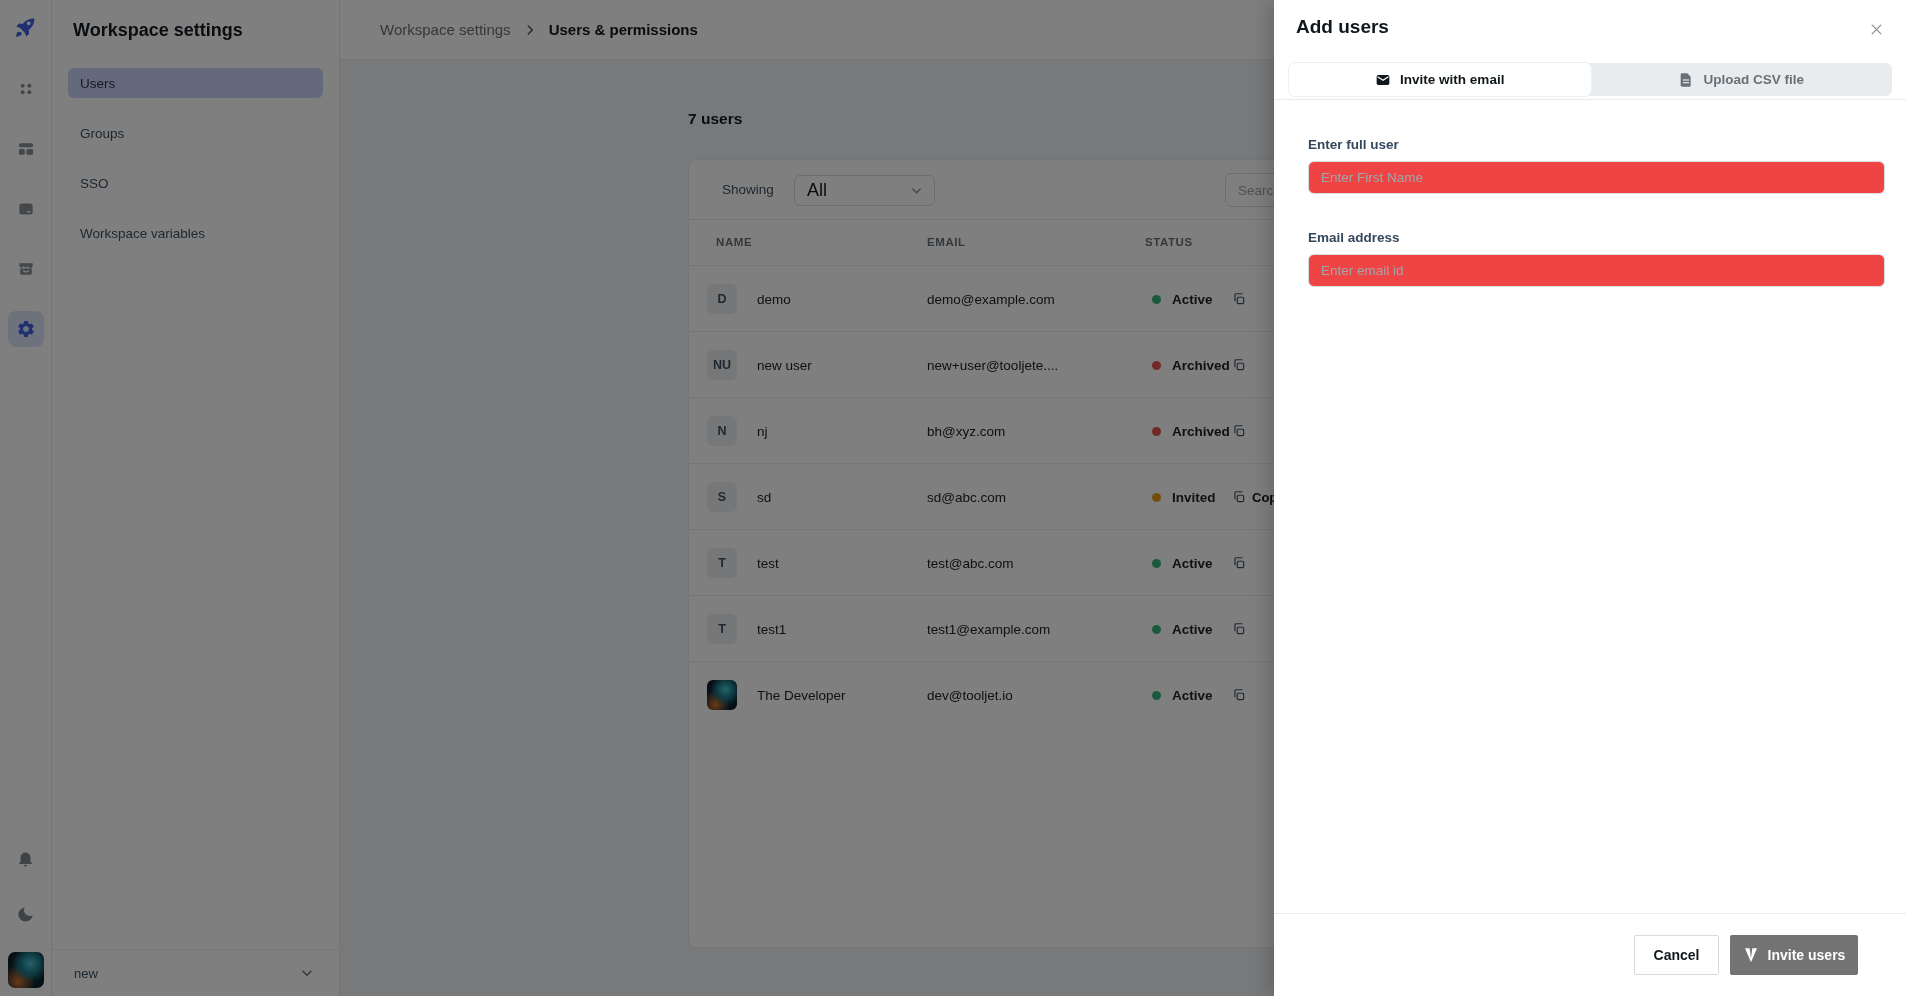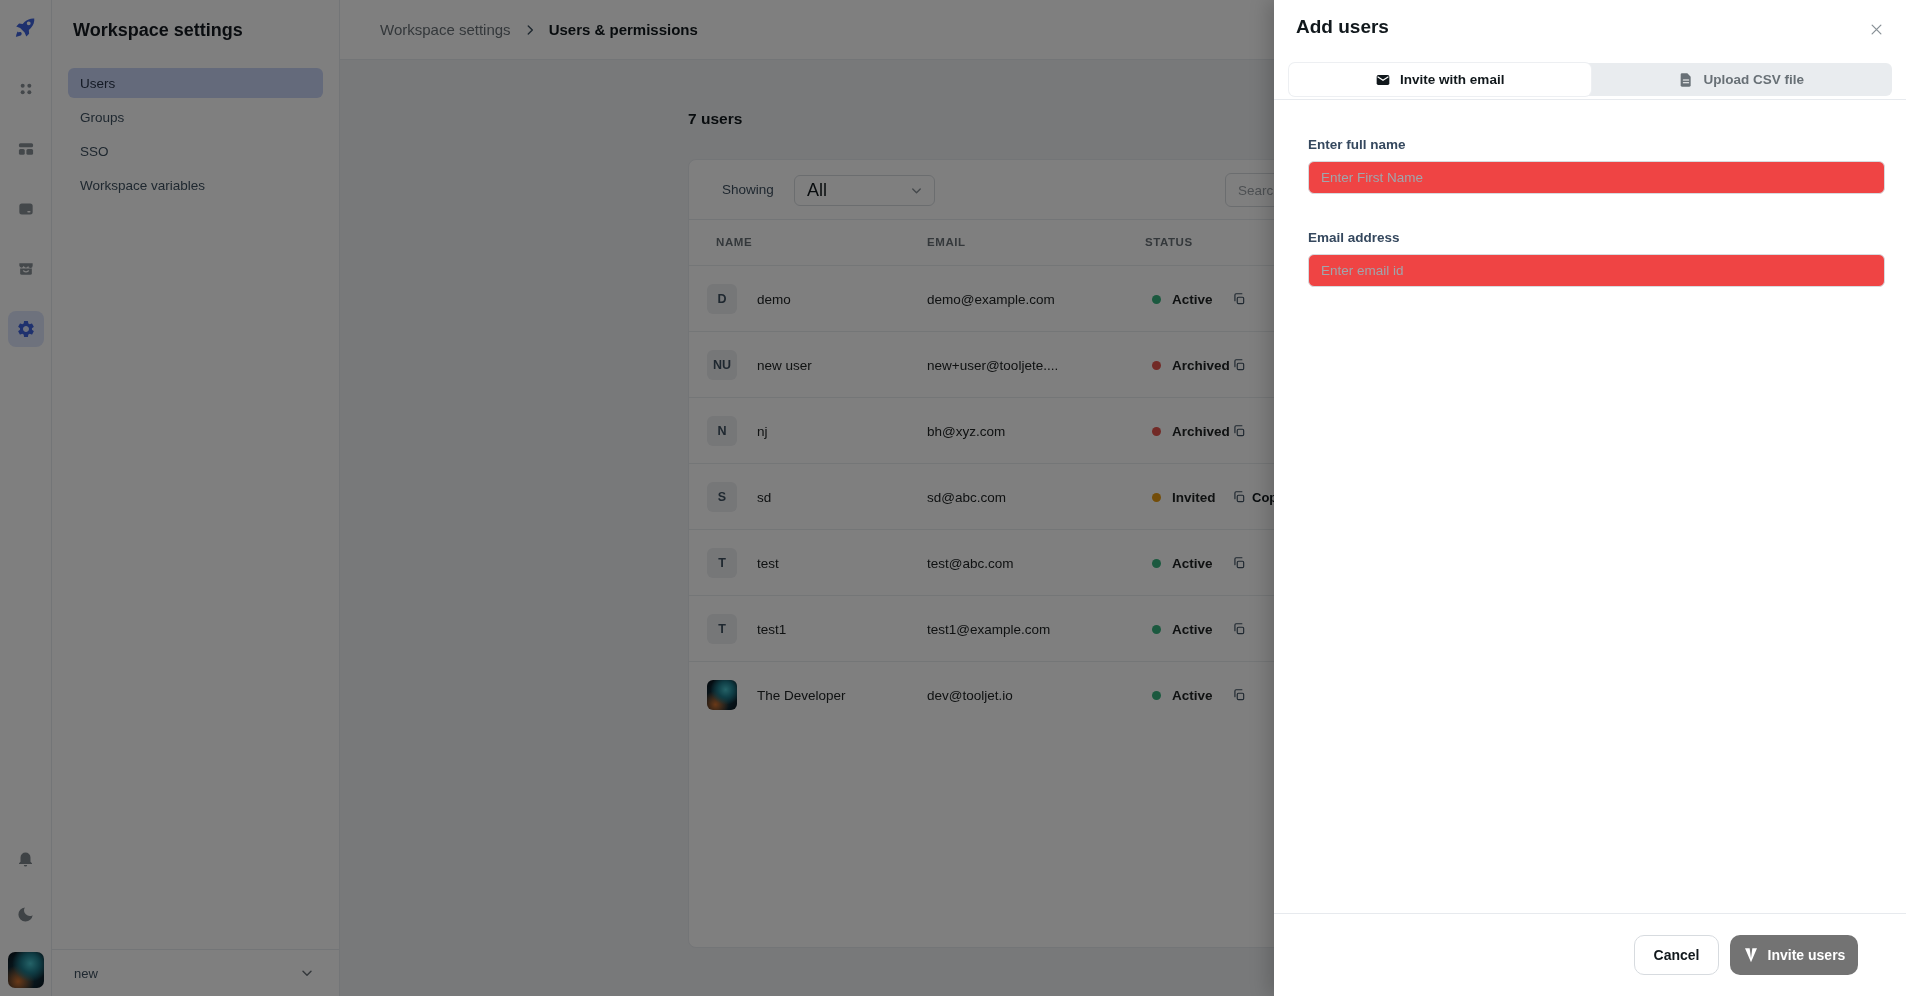--- a/index.html
+++ b/index.html
@@ -19,21 +19,21 @@
       background:
         radial-gradient(circle at 62% 32%, #49c5cf 0, #1f7c8c 28%, rgba(0,0,0,0) 55%),
         radial-gradient(circle at 28% 82%, #d2722f 0, rgba(0,0,0,0) 42%),
         radial-gradient(circle at 50% 55%, #16485a 0, #0a1720 85%);
       background-color:#0a1720; }
 
   
   .panel { position:absolute; left:52px; top:0; width:288px; height:100%; background:#fff;
            border-right:1px solid #E7EAEE; z-index:2; }
   .panel-title { padding:20px 0 0 21px; font-size:18px; font-weight:700; color:#151A20; }
-  .panel-menu { margin:27px 16px 0 16px; display:flex; flex-direction:column; gap:4px; list-style:none; }
+  .panel-menu { margin:27px 16px 0 16px; display:flex; flex-direction:column; gap:20px; list-style:none; }
   .panel-item { height:30px; display:flex; align-items:center; padding-left:12px; border-radius:6px;
                 font-size:13.5px; color:#3E5060; cursor:pointer; }
   .panel-item.active { background:#C9D4F6; color:#28354A; }
   .ws-switcher { position:absolute; bottom:0; left:0; width:100%; height:47px; border-top:1px solid #E7EAEE;
                  display:flex; align-items:center; padding:0 24px 0 22px; cursor:pointer; }
   .ws-name { font-size:13px; color:#3E5060; flex:1; }
 
   
   .main { position:absolute; left:340px; top:0; width:1566px; height:100%; background:#F0F2F4; z-index:1; }
   .main-header { height:60px; background:#fff; border-bottom:1px solid #E7EAEE; display:flex; align-items:center; padding-left:40px; }
@@ -90,21 +90,21 @@
          color:#687076; border-radius:6px; cursor:pointer; }
   .tab.active { background:#fff; color:#11181C; box-shadow:0 0 0 1px #EDEFF2; }
   .drawer-body { position:absolute; left:0; top:100px; width:100%; padding:37px 21px 0 34px; }
   .field-label { font-size:13.5px; font-weight:700; color:#35485E; margin-bottom:9px; }
   .field-label.second { margin-top:36px; }
   .text-input { width:100%; height:33px; border:1px solid #D7DBDF; border-radius:6px; padding:0 12px; font-size:13.5px;
                 color:#11181C; outline:none; font-family:inherit; background:#ef4444; }
   .text-input::placeholder { color:#A0A6AC; }
   .drawer-footer { position:absolute; left:0; bottom:0; width:100%; height:83px; border-top:1px solid #E7EAEE;
                    display:flex; align-items:center; justify-content:flex-end; gap:11px; padding-right:48px; }
-  .btn { height:40px; border-radius:10px; font-size:14px; font-weight:700; cursor:pointer; font-family:inherit;
+  .btn { height:40px; border-radius:2px; font-size:14px; font-weight:700; cursor:pointer; font-family:inherit;
          display:flex; align-items:center; justify-content:center; }
   .btn-cancel { width:85px; background:#fff; border:1px solid #D7DBDF; color:#11181C; }
   .btn-invite { width:128px; background:#737373; border:none; color:#fff; gap:9px; }
 </style>
 </head>
 <body>
 
 <div class="screen">
 
   <div class="rail">
@@ -343,21 +343,21 @@
         <div class="tab">
           <svg width="16" height="16" viewBox="0 0 24 24">
             <path d="M6 2h8l5 5v13a2 2 0 0 1-2 2H6a2 2 0 0 1-2-2V4a2 2 0 0 1 2-2z" fill="#697177"></path>
             <path d="M8 12h8M8 16h8" stroke="#fff" stroke-width="1.6" stroke-linecap="round"></path>
           </svg>
           <span>Upload CSV file</span>
         </div>
       </div>
     </div>
     <div class="drawer-body">
-      <div class="field-label">Enter full name</div>
+      <div class="field-label">Enter full user</div>
       <input class="text-input" type="text" placeholder="Enter First Name" style="">
       <div class="field-label second">Email address</div>
       <input class="text-input" type="text" placeholder="Enter email id" style="">
     </div>
     <div class="drawer-footer">
       <button class="btn btn-cancel">Cancel</button>
       <button class="btn btn-invite">
         <svg width="16" height="16" viewBox="0 0 24 24">
           <path d="M2 21l21-9L2 3v7l15 2-15 2z" fill="#fff" transform="rotate(90 12 12)"></path>
         </svg>

